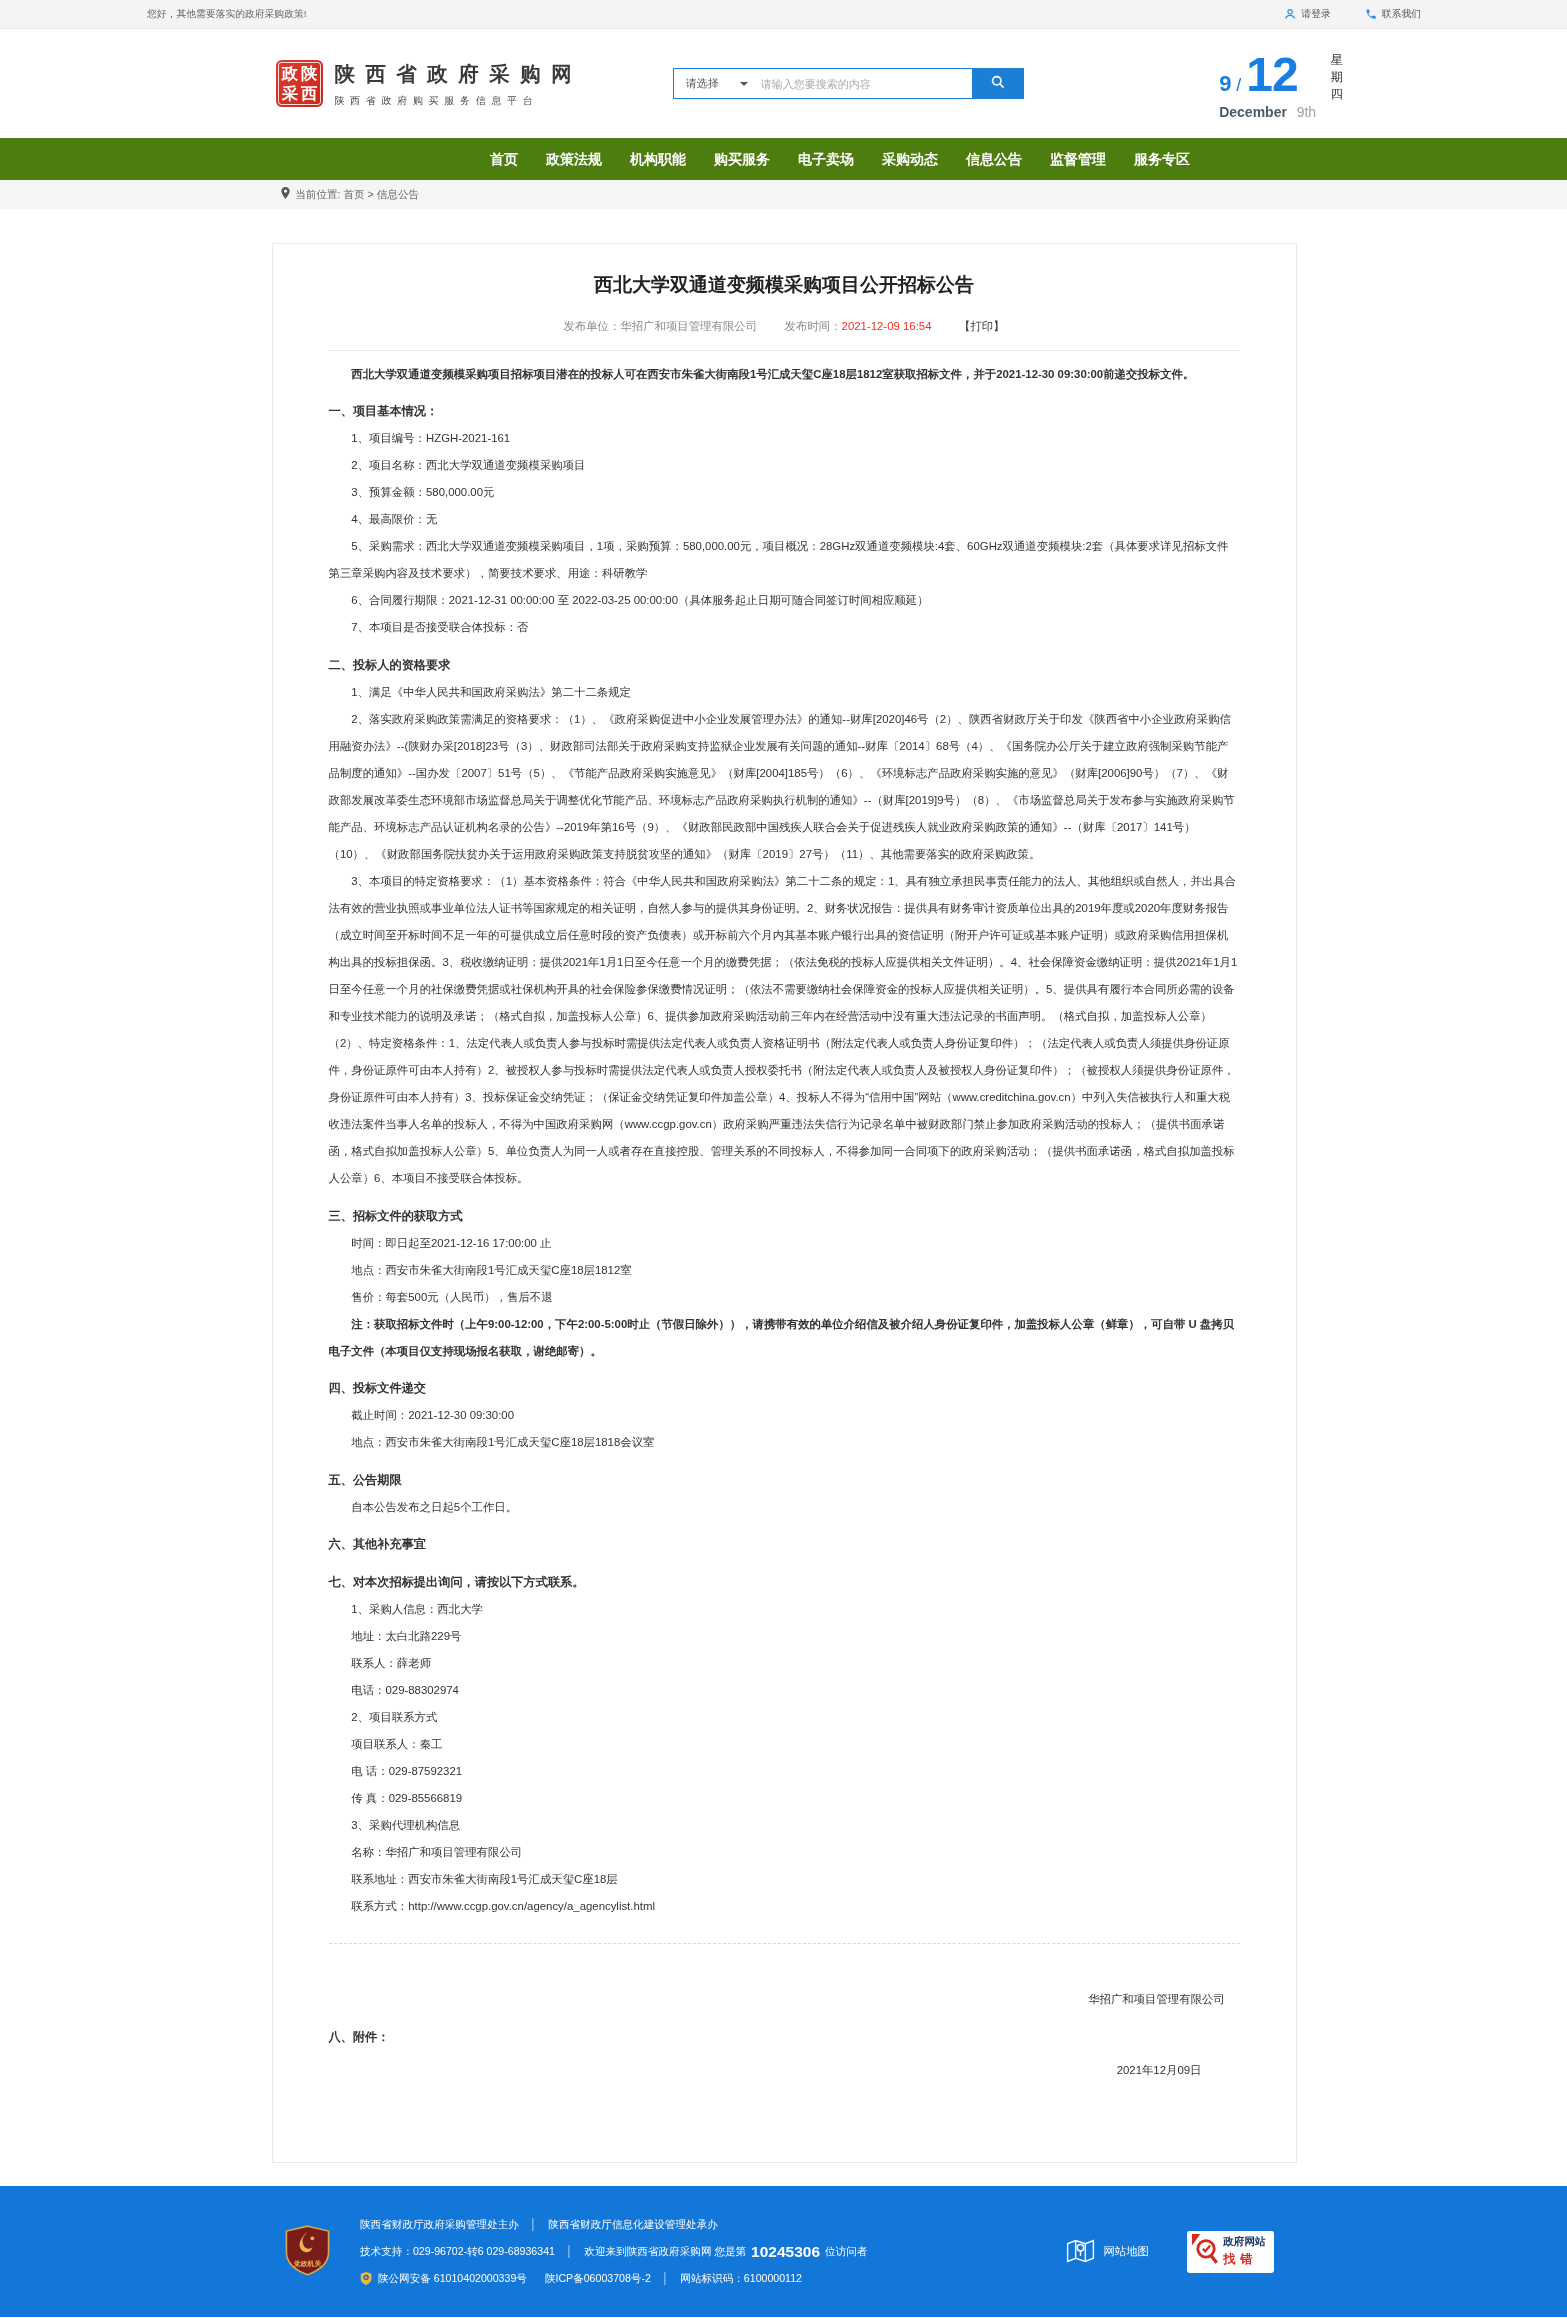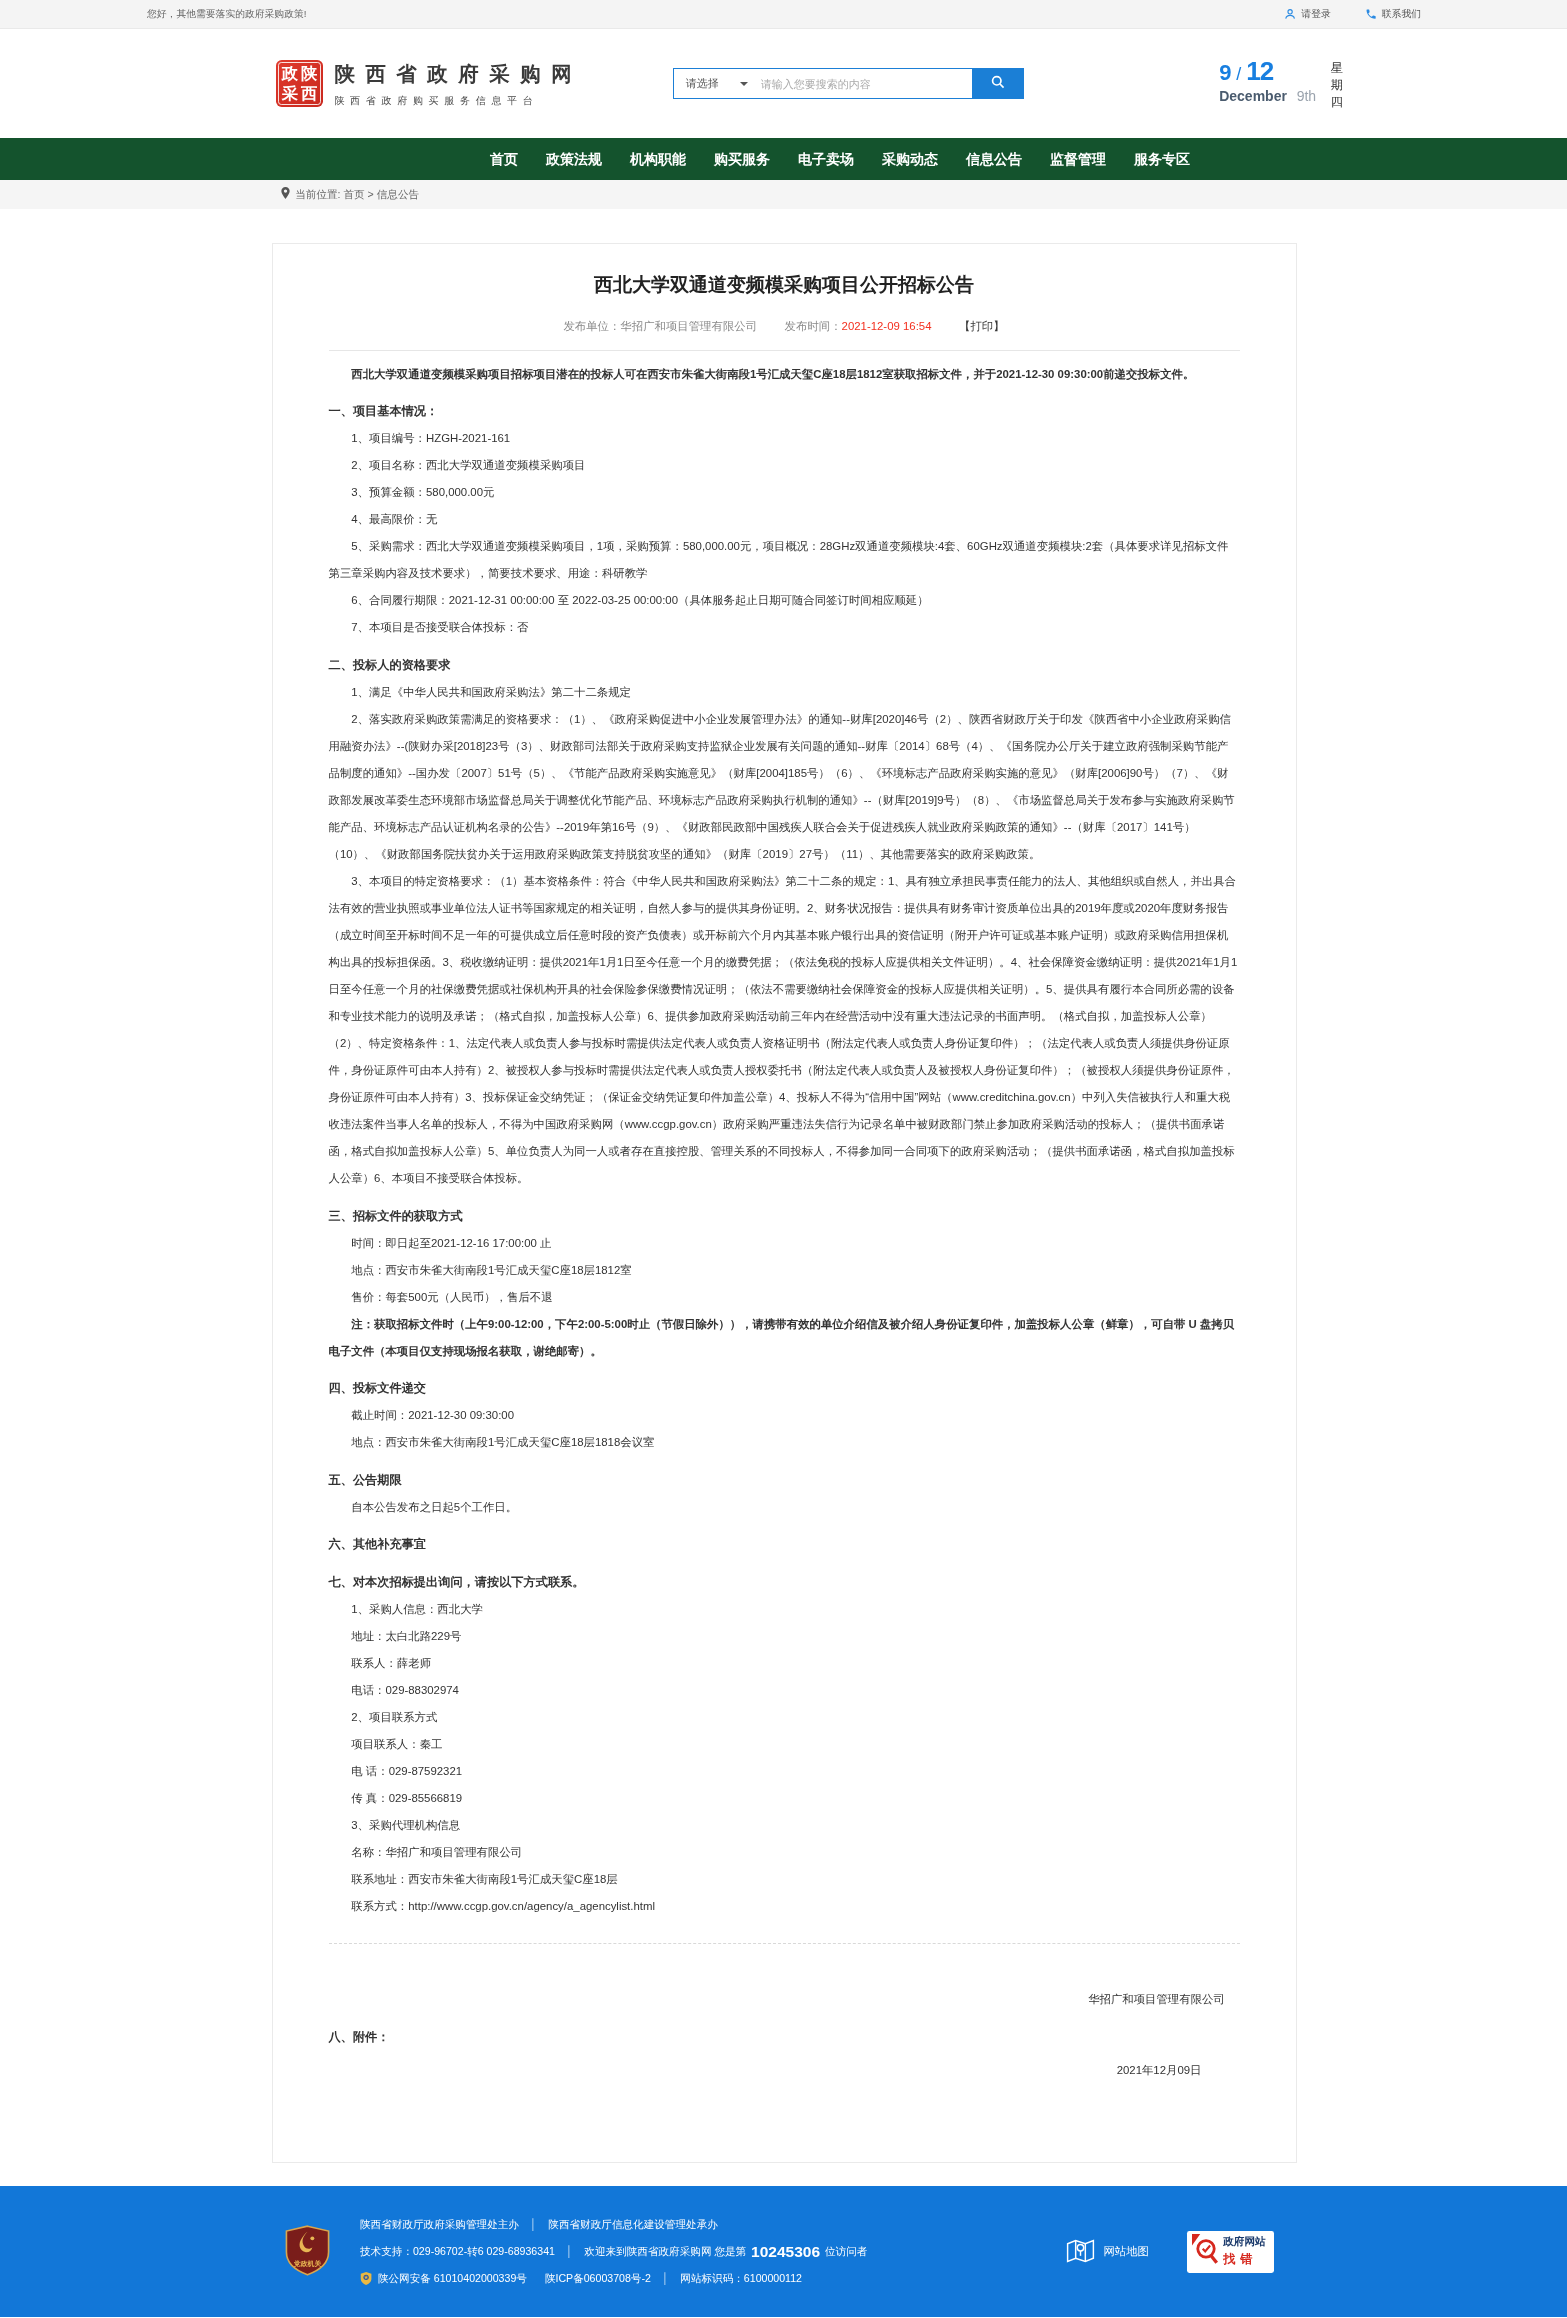--- a/index.html
+++ b/index.html
@@ -44,29 +44,29 @@
   .search-input { flex:1; border:0; outline:none; font-size:11px; color:#333; padding:0 3.3px;
                   font-family:"Liberation Sans","DejaVu Sans",sans-serif; }
   .search-input::placeholder { color:#aaa; }
   .search-btn { width:51px; background:#1b7fd6; border:0; cursor:pointer; display:flex; align-items:center; justify-content:center; }
 
   .date-block { margin-left:auto; margin-right:78px; display:flex; align-items:flex-start; }
   .date-main { text-align:left; }
   .date-nums { display:flex; align-items:baseline; color:#187fe0; font-weight:bold; }
   .date-day-small { font-size:22px; }
   .date-sep { font-size:18px; margin:0 4.9px; font-weight:normal; }
-  .date-day-big { font-size:26px; letter-spacing:-0.8px;text-align:right; }
+  .date-day-big { font-size:48px; letter-spacing:-0.8px;text-align:right; }
   .date-sub { margin-top:1.6px; display:flex; align-items:baseline; gap:9.8px; }
   .date-month { font-size:14px; font-weight:bold; color:#4a5b6e; }
   .date-ordinal { font-size:14px; color:#9aa3ad; }
   .weekday { margin-left:14.7px; padding-top:4.9px; }
   .weekday span { display:block; font-size:12.2px; color:#333; line-height:17px; text-align:center; }
 
   
-  .nav { height:42px; background:#14532d; }
+  .nav { height:42px; background:#4d7c0f; }
   .nav ul { list-style:none; margin:0 auto; padding:0; width:1274px; display:flex; gap:28px; }
   .nav li { line-height:42px; margin:0; color:#fff; font-size:14px; font-weight:bold; cursor:pointer; white-space:nowrap; }
   .nav li:first-child { margin-left:343px; }
 
   
   .breadcrumb { height:29px; background:#f5f5f5; }
   .breadcrumb-inner { width:1025px; margin:0 auto; height:100%; display:flex; align-items:center; gap:4.9px; padding-left:9.8px; }
   .breadcrumb-text { font-size:10.6px; color:#666; cursor:pointer; }
 
   

